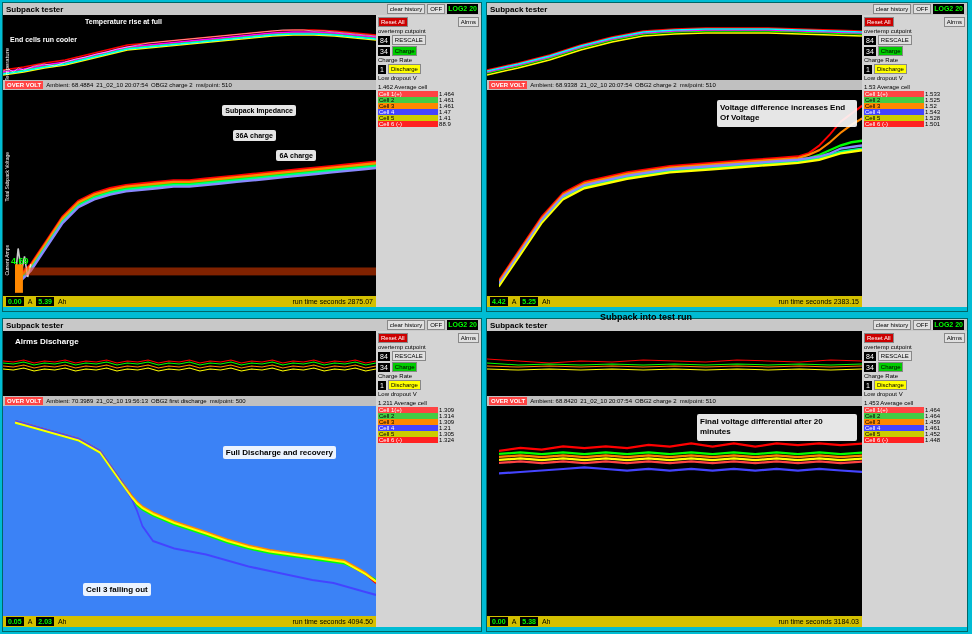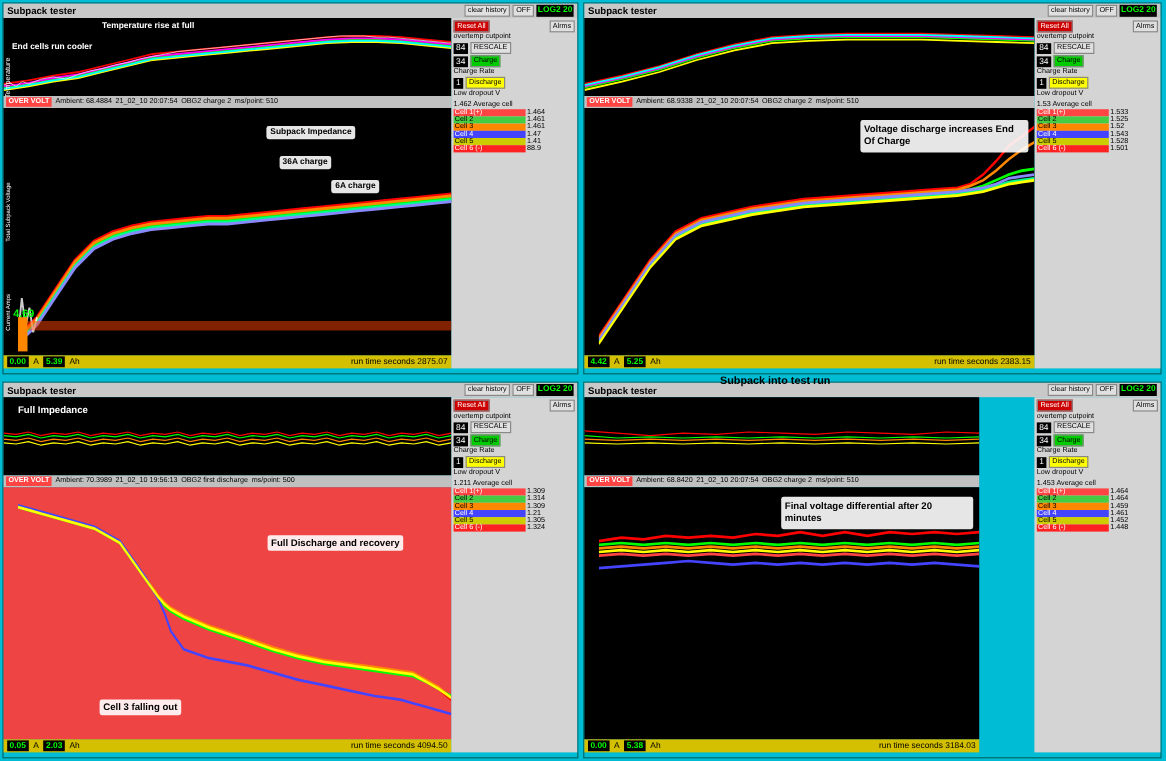--- a/index.html
+++ b/index.html
@@ -226,21 +226,21 @@
           <svg style="position:absolute;top:0;left:12px;width:calc(100% - 12px);height:100%;" viewBox="0 0 340 130" preserveAspectRatio="none">
 
             <polyline points="0,120 20,100 40,80 60,65 80,58 120,52 160,48 200,46 240,44 260,43 280,42 290,40 300,35 310,28 320,20 330,15 340,10" stroke="#ff0000" stroke-width="1.5" fill="none"></polyline>
             <polyline points="0,122 20,102 40,82 60,67 80,60 120,54 160,50 200,48 240,46 260,45 280,44 290,43 300,41 310,38 320,35 330,33 340,32" stroke="#00ff00" stroke-width="1.5" fill="none"></polyline>
             <polyline points="0,121 20,101 40,81 60,66 80,59 120,53 160,49 200,47 240,45 260,44 280,43 290,41 300,38 310,33 320,27 330,22 340,18" stroke="#ff8800" stroke-width="1.5" fill="none"></polyline>
             <polyline points="0,123 20,103 40,83 60,68 80,61 120,55 160,51 200,49 240,47 260,46 280,45 290,44 300,43 310,41 320,39 330,38 340,37" stroke="#00ff88" stroke-width="1.5" fill="none"></polyline>
             <polyline points="0,122 20,102 40,82 60,67 80,60 120,54 160,50 200,48 240,46 260,45 280,44 290,43 300,42 310,40 320,37 330,36 340,35" stroke="#8888ff" stroke-width="1.5" fill="none"></polyline>
             <polyline points="0,124 20,104 40,84 60,69 80,62 120,56 160,52 200,50 240,48 260,47 280,46 290,45 300,44 310,42 320,40 330,39 340,38" stroke="#ffff00" stroke-width="1.5" fill="none"></polyline>
           </svg>
 
-          <div style="position:absolute;top:10px;right:5px;width:140px;color:#000;font-size:8px;font-weight:bold;background:rgba(255,255,255,0.9);padding:3px;border-radius:2px;z-index:10;line-height:1.3;">Voltage discharge increases End Of Charge</div>
+          <div style="position:absolute;top:10px;right:5px;width:140px;color:#000;font-size:8px;font-weight:bold;background:rgba(255,255,255,0.9);padding:3px;border-radius:2px;z-index:10;line-height:1.3;">Voltage difference increases End Of Voltage</div>
         </div>
 
         <div style="background:#d4c000;font-size:7px;padding:1px 3px;display:flex;align-items:center;gap:4px;">
           <span style="background:#000;color:#00ff00;font-weight:bold;padding:1px 2px;">4.42</span>
           <span>A</span>
           <span style="background:#000;color:#00ff00;font-weight:bold;padding:1px 2px;">5.25</span>
           <span>Ah</span>
           <span style="margin-left:auto;">run time seconds 2383.15</span>
         </div>
       </div>
@@ -316,32 +316,32 @@
       <div style="flex:1; display:flex; flex-direction:column; position:relative;">
 
         <div style="height:65px; background:#000; position:relative; overflow:hidden;">
           <svg class="chart-svg" viewBox="0 0 360 65" preserveAspectRatio="none">
 
             <polyline points="0,30 10,31 20,29 30,32 40,30 50,31 60,29 70,32 80,30 90,31 100,29 110,32 120,30 130,31 140,29 150,32 160,30 170,31 180,29 190,32 200,30 210,31 220,29 230,32 240,30 250,31 260,29 270,32 280,30 290,31 300,29 310,32 320,30 330,31 340,29 350,32 360,30" stroke="#ff0000" stroke-width="1" fill="none"></polyline>
             <polyline points="0,32 10,33 20,31 30,34 40,32 50,33 60,31 70,34 80,32 90,33 100,31 110,34 120,32 130,33 140,31 150,34 160,32 170,33 180,31 190,34 200,32 210,33 220,31 230,34 240,32 250,33 260,31 270,34 280,32 290,33 300,31 310,34 320,32 330,33 340,31 350,34 360,32" stroke="#00ff00" stroke-width="1" fill="none"></polyline>
             <polyline points="0,35 10,36 20,34 30,37 40,35 50,36 60,34 70,37 80,35 90,36 100,34 110,37 120,35 130,36 140,34 150,37 160,35 170,36 180,34 190,37 200,35 210,36 220,34 230,37 240,35 250,36 260,34 270,37 280,35 290,36 300,34 310,37 320,35 330,36 340,34 350,37 360,35" stroke="#ff8800" stroke-width="1" fill="none"></polyline>
             <polyline points="0,38 10,39 20,37 30,40 40,38 50,39 60,37 70,40 80,38 90,39 100,37 110,40 120,38 130,39 140,37 150,40 160,38 170,39 180,37 190,40 200,38 210,39 220,37 230,40 240,38 250,39 260,37 270,40 280,38 290,39 300,37 310,40 320,38 330,39 340,37 350,40 360,38" stroke="#ffff00" stroke-width="1" fill="none"></polyline>
           </svg>
-          <div style="position:absolute;top:5px;left:10px;color:#fff;font-size:8px;font-weight:bold;background:rgba(0,0,0,0.5);padding:1px 2px;">Full Impedance</div>
+          <div style="position:absolute;top:5px;left:10px;color:#fff;font-size:8px;font-weight:bold;background:rgba(0,0,0,0.5);padding:1px 2px;">Alrms Discharge</div>
         </div>
 
         <div style="background:#c0c0c0;font-size:6px;padding:1px 2px;display:flex;gap:3px;align-items:center;">
           <span style="background:#ff4444;color:#fff;padding:1px 2px;font-weight:bold;">OVER VOLT</span>
           <span>Ambient: 70.3989</span>
           <span>21_02_10 19:56:13</span>
           <span>OBG2 first discharge</span>
           <span>ms/point: 500</span>
         </div>
 
-        <div style="flex:1; background:#ef4444; position:relative; overflow:hidden;">
+        <div style="flex:1; background:#3b82f6; position:relative; overflow:hidden;">
           <svg style="position:absolute;top:0;left:12px;width:calc(100% - 12px);height:100%;" viewBox="0 0 340 140" preserveAspectRatio="none">
 
             <polyline points="0,10 10,12 20,14 40,18 60,22 80,30 100,50 110,60 115,65 120,68 130,72 150,78 180,85 200,90 220,94 240,97 260,99 280,101 300,103 310,104 320,108 330,112 340,118" stroke="#ff0000" stroke-width="1.5" fill="none"></polyline>
             <polyline points="0,11 10,13 20,15 40,19 60,23 80,31 100,51 110,61 115,66 120,69 130,73 150,79 180,86 200,91 220,95 240,98 260,100 280,102 300,104 310,105 320,108 330,112 340,116" stroke="#00ff00" stroke-width="1.5" fill="none"></polyline>
             <polyline points="0,10 10,12 20,14 40,18 60,22 80,30 100,50 110,60 115,64 120,67 130,71 150,77 180,84 200,89 220,93 240,96 260,98 280,100 300,102 310,103 320,107 330,111 340,117" stroke="#ff8800" stroke-width="1.5" fill="none"></polyline>
 
             <polyline points="0,10 10,12 20,14 40,18 60,22 80,30 100,50 110,62 115,70 120,80 130,90 150,95 180,99 200,103 220,107 240,110 260,113 280,116 300,118 310,120 320,122 330,124 340,126" stroke="#4444ff" stroke-width="1.5" fill="none"></polyline>
             <polyline points="0,11 10,13 20,15 40,19 60,23 80,31 100,51 110,61 115,65 120,68 130,72 150,78 180,85 200,90 220,94 240,97 260,99 280,101 300,103 310,104 320,108 330,112 340,117" stroke="#ffff00" stroke-width="1.5" fill="none"></polyline>
           </svg>
 
@@ -417,21 +417,21 @@
   <div style="position:absolute; top:318px; left:486px; width:482px; height:314px; background:#00bcd4; border:1px solid #006666;">
     <div style="background:#c8c8c8; font-size:8px; font-weight:bold; padding:1px 3px; display:flex; justify-content:space-between; align-items:center;">
       <span>Subpack tester</span>
       <div style="display:flex; gap:2px;">
         <button class="btn-small">clear history</button>
         <button class="btn-small">OFF</button>
         <span style="background:#000;color:#00ff00;font-size:7px;padding:1px;">LOG2 20</span>
       </div>
     </div>
 
-    <div style="display:flex; flex:1; height:calc(100% - 16px);gap:46px;">
+    <div style="display:flex; flex:1; height:calc(100% - 16px);">
       <div style="flex:1; display:flex; flex-direction:column; position:relative;">
 
         <div style="height:65px; background:#000; position:relative; overflow:hidden;">
           <svg class="chart-svg" viewBox="0 0 360 65" preserveAspectRatio="none">
             <polyline points="0,28 30,30 60,32 90,30 120,31 150,29 180,30 210,31 240,29 270,30 300,31 330,29 360,30" stroke="#ff0000" stroke-width="1" fill="none"></polyline>
             <polyline points="0,32 30,34 60,33 90,34 120,33 150,34 180,33 210,34 240,33 270,34 300,33 330,34 360,33" stroke="#00ff00" stroke-width="1" fill="none"></polyline>
             <polyline points="0,35 30,36 60,35 90,36 120,35 150,36 180,35 210,36 240,35 270,36 300,35 330,36 360,35" stroke="#ff8800" stroke-width="1" fill="none"></polyline>
             <polyline points="0,38 30,39 60,38 90,39 120,38 150,39 180,38 210,39 240,38 270,39 300,38 330,39 360,38" stroke="#ffff00" stroke-width="1" fill="none"></polyline>
           </svg>
         </div>

